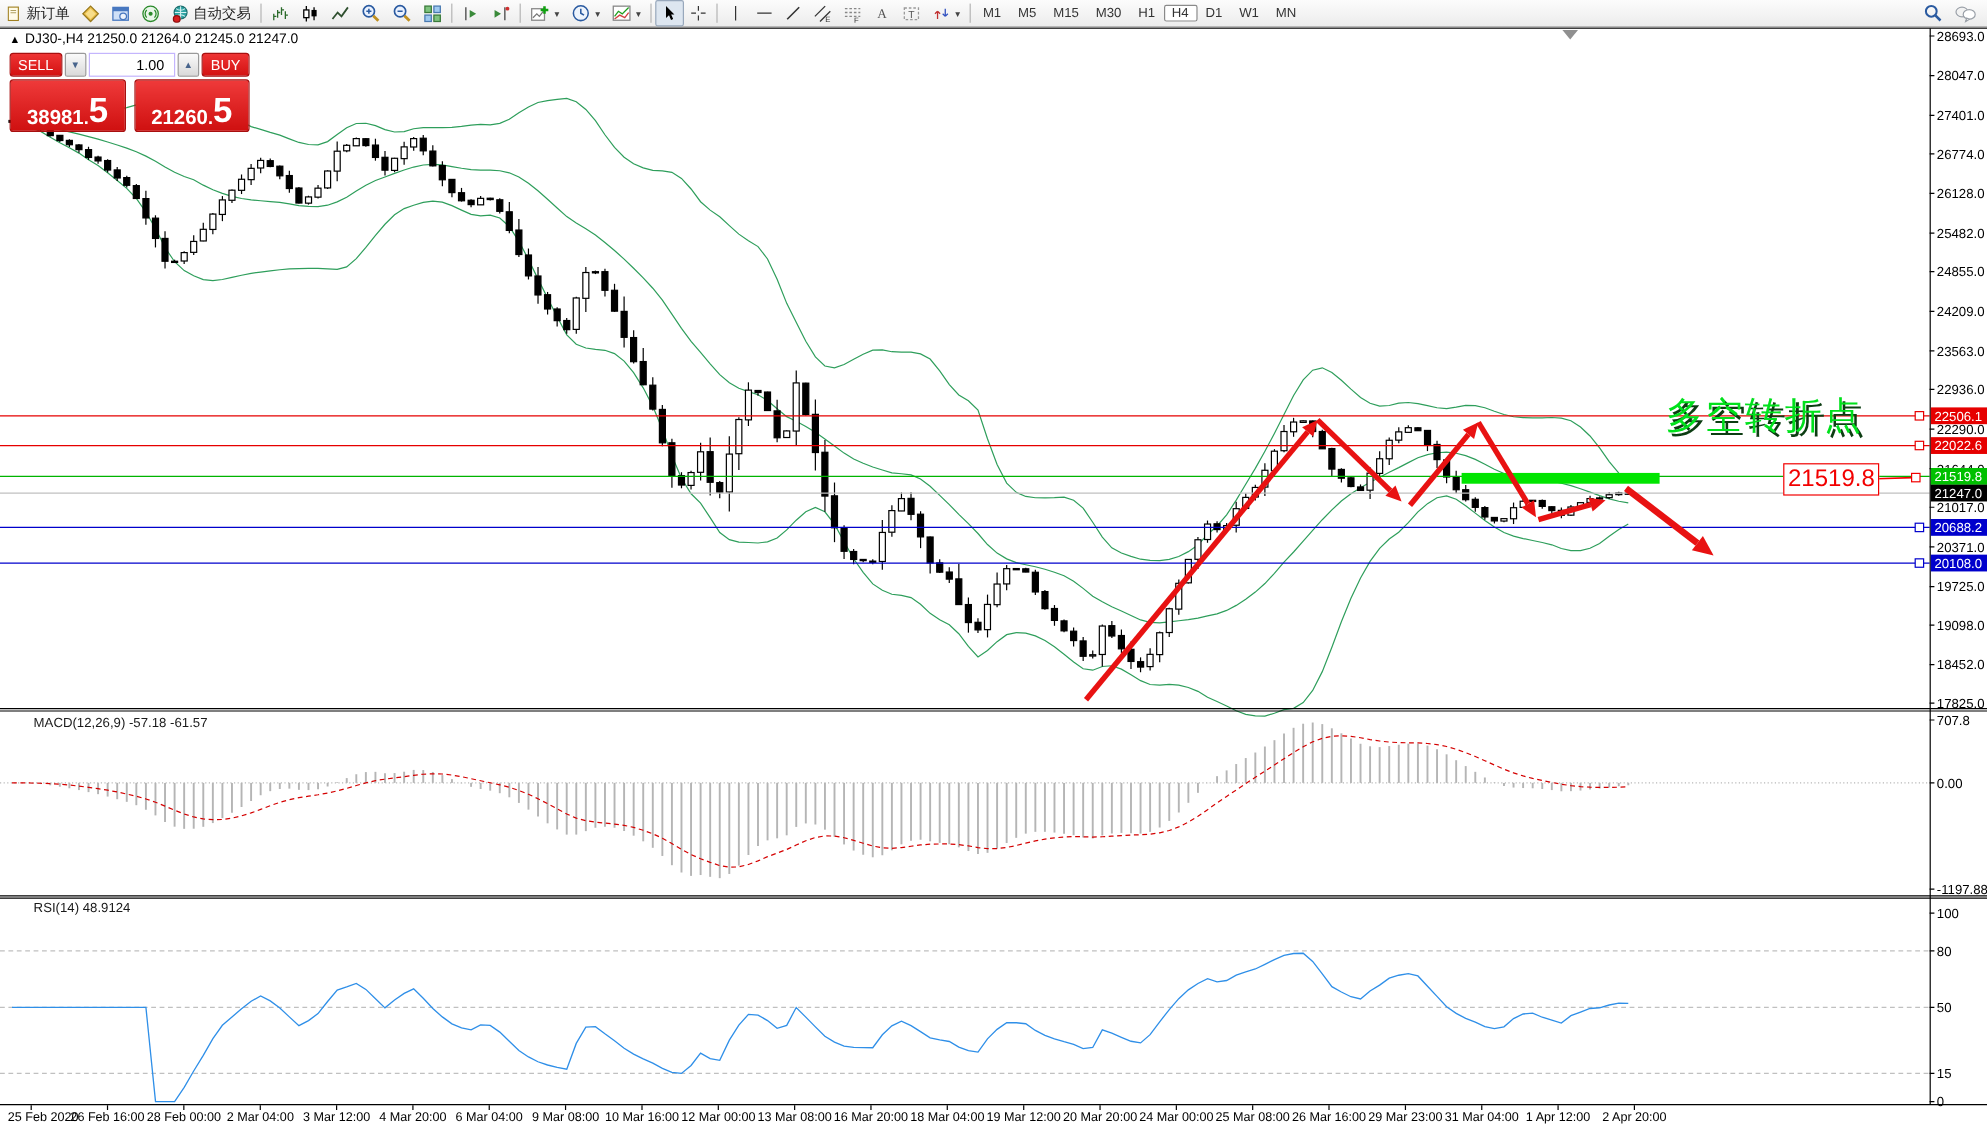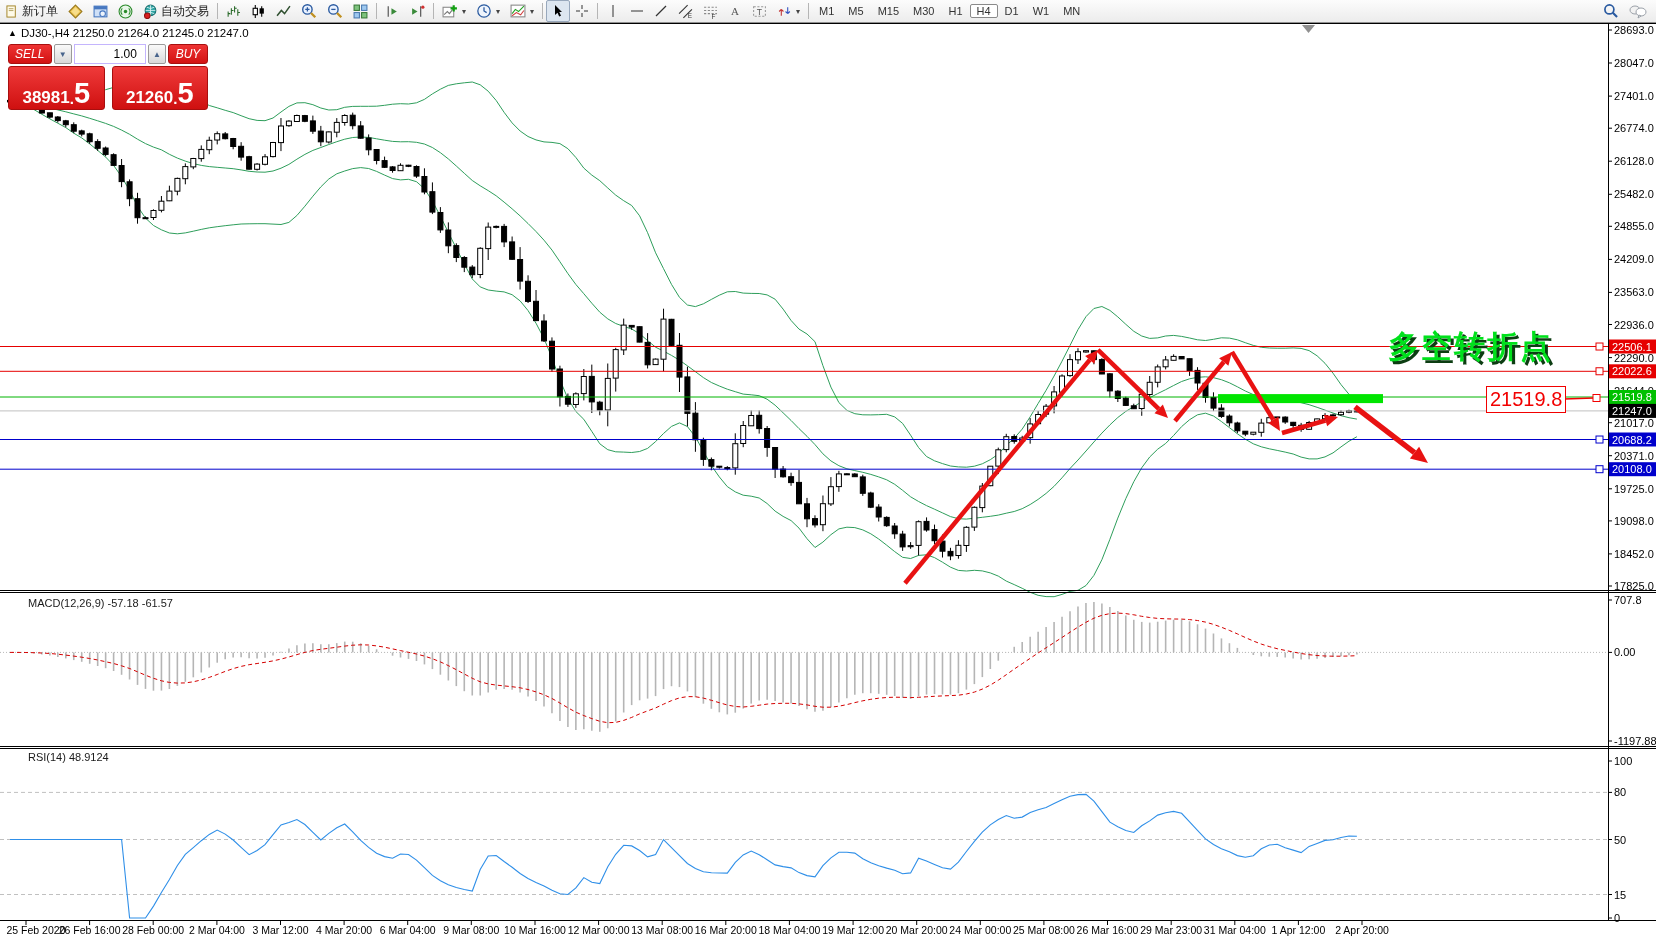--- a/index.html
+++ b/index.html
@@ -18,37 +18,37 @@
   .tf{font-size:11px;color:#333;padding:0 6px;height:18px;line-height:18px;border:1px solid transparent;}
   .tf.active{background:#fff;border:1px solid #8a8a8a;border-radius:2px;}
   #right-icons{margin-left:auto;display:flex;align-items:center;gap:10px;padding-right:10px;}
   
   #symline{position:absolute;left:8px;top:27px;z-index:4;font-size:11.5px;color:#000;
     display:flex;align-items:center;gap:4px;}
   #symline .tri{font-size:9px;}
   #tpanel{position:absolute;left:8px;top:44px;z-index:4;width:200px;}
   #tpanel .row1{display:flex;height:20px;gap:2px;}
   .redbtn{background:linear-gradient(#ee3333,#d31212);border:1px solid #a80f0f;border-radius:3px;
-    color:#fff;font-size:12px;display:flex;align-items:center;justify-content:center;font-style:italic;}
+    color:#fff;font-size:12px;display:flex;align-items:center;justify-content:center;}
   #sell-btn{width:46px;} #buy-btn{width:42px;}
   .spin{width:18px;background:linear-gradient(#fafafa,#d9d9d9);border:1px solid #9a9a9a;
     border-radius:2px;color:#48648c;font-size:8px;display:flex;align-items:center;justify-content:center;}
   #vol-input{width:62px;border:1px solid #c4b5fd;font-size:12px;text-align:right;padding:0 8px 0 0;
     font-family:"Liberation Sans",sans-serif;}
   #tpanel .row2{display:flex;gap:7px;margin-top:2px;}
   .pricebox{width:95px;height:39px;background:linear-gradient(#ef3a3a,#cf1010);border:1px solid #a80f0f;
     border-radius:3px;color:#fff;display:flex;align-items:flex-end;justify-content:center;padding-bottom:3px;}
   .pint{font-size:17px;font-weight:bold;line-height:1;}
   .pdot{font-size:15px;font-weight:bold;line-height:1;}
   .pfrac{font-size:29px;font-weight:bold;line-height:0.82;}
   
   .indlabel{position:absolute;left:8px;z-index:4;font-size:11px;color:#1a1a1a;padding-left:20px;}
   #macd-label{top:597px;} #rsi-label{top:751px;}
   
-  #turnpoint{position:absolute;left:1388px;top:326px;z-index:4;font-size:31px;font-weight:bold;
+  #turnpoint{position:absolute;left:1388px;top:326px;z-index:4;font-size:31px;font-weight:normal;
     letter-spacing:2px;color:#00e11c;text-shadow:3px 3px 0 #0c3d12;white-space:nowrap;}
   #callout{position:absolute;left:1486px;top:386px;z-index:4;background:#fff;border:1px solid #f20000;
     color:#f20000;font-size:20px;padding:0 3px;line-height:25px;}
   .icon{display:inline-block;}
 </style>
 </head>
 <body>
 
 <svg id="cv" width="1656" height="944">
     <g>

